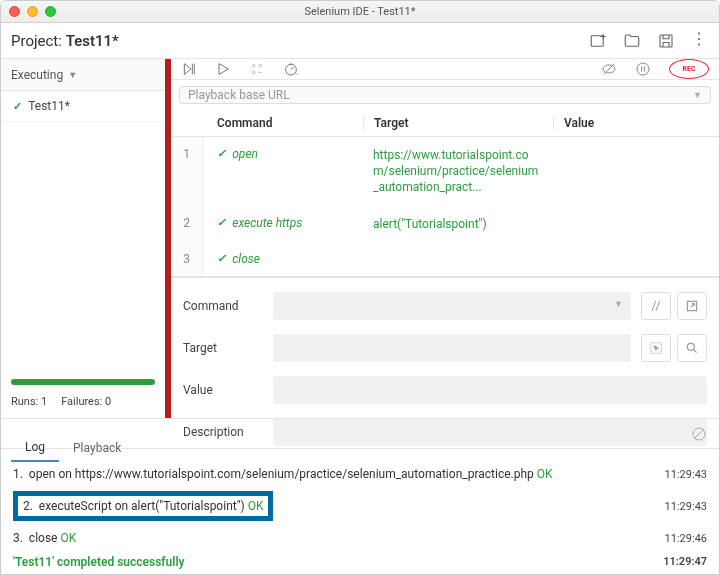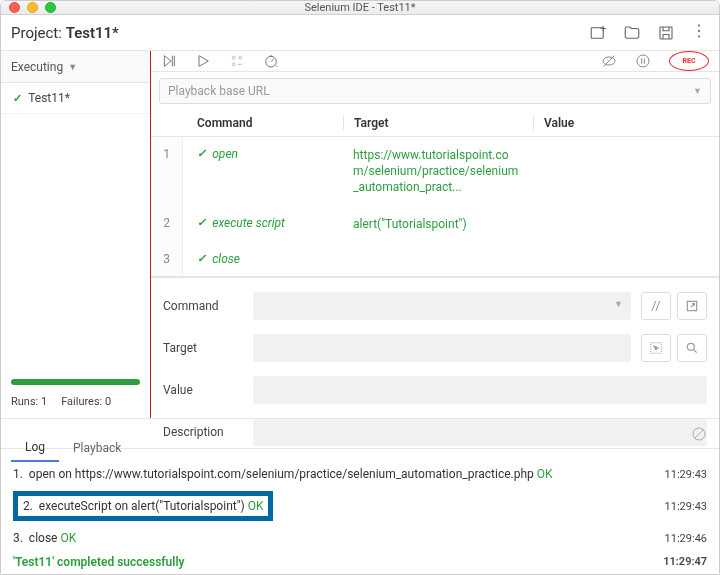--- a/index.html
+++ b/index.html
@@ -1,46 +1,46 @@
 <!DOCTYPE html>
 <html><head>
 <meta charset="utf-8">
 <style>
 * { box-sizing: border-box; margin: 0; padding: 0; font-family: -apple-system, BlinkMacSystemFont, "Segoe UI", Roboto, sans-serif; }
 body { background: #fff; font-size: 12px; color: #333; }
 .window { width: 720px; height: 575px; display: flex; flex-direction: column; border: 1px solid #ccc; border-radius: 6px 6px 0 0; overflow: hidden; }
-.titlebar { height: 14px; background: linear-gradient(#f6f6f6,#ececec); display: flex; align-items: center; padding: 0 8px; border-bottom: 1px solid #d0d0d0; position: relative; }
+.titlebar { height: 22px; background: linear-gradient(#f6f6f6,#ececec); display: flex; align-items: center; padding: 0 8px; border-bottom: 1px solid #d0d0d0; position: relative; }
 .traffic { display: flex; gap: 7px; }
 .traffic span { width: 11px; height: 11px; border-radius: 50%; }
 .tl-red { background: #ff5f57; border: 0.5px solid #e24640; }
 .tl-yel { background: #febc2e; border: 0.5px solid #e1a027; }
 .tl-grn { background: #28c840; border: 0.5px solid #1ead2f; }
 .titlebar-title { position: absolute; left: 0; right: 0; text-align: center; font-size: 11px; color: #555; }
 .projbar { height: 36px; display: flex; align-items: center; justify-content: space-between; padding: 0 10px; border-bottom: 1px solid #e5e5e5; }
 .projbar-left { font-size: 15px; }
 .projbar-left b { font-weight: 600; }
 .projbar-right { display: flex; gap: 16px; align-items: center; color: #666; }
 .projbar-right svg, .projbar-right .dots { width: 18px; height: 18px; }
 .dots { font-size: 16px; line-height: 14px; }
 .main { flex: 1; display: flex; min-height: 0; }
-.sidebar { width: 150px; border-right: 1px solid #b91c1c; display: flex; flex-direction: column; }
+.sidebar { width: 170px; border-right: 6px solid #b91c1c; display: flex; flex-direction: column; }
 .sidebar-top { height: 32px; display: flex; align-items: center; padding: 0 10px; border-bottom: 1px solid #e5e5e5; background: #fafafa; color: #555; }
 .sidebar-top .chev { margin-left: 5px; font-size: 9px; color: #888; }
 .test-item { padding: 8px 12px; display: flex; align-items: center; gap: 6px; color: #444; border-bottom: 1px solid #f3f3f3; }
 .check { color: #2d9e3f; font-weight: bold; font-size: 11px; }
 .sidebar-spacer { flex: 1; }
 .progress { height: 6px; margin: 10px; border-radius: 3px; background: #2d9e3f; }
 .run-stats { padding: 0 10px 10px; font-size: 11px; color: #444; display: flex; gap: 14px; }
 .content { flex: 1; display: flex; flex-direction: column; min-width: 0; }
 .toolbar { height: 32px; border-bottom: 1px solid #e5e5e5; display: flex; align-items: center; padding: 0 10px; gap: 18px; color: #777; }
 .toolbar .spacer { flex: 1; }
 .toolbar svg { width: 16px; height: 16px; }
 .rec-btn { width: 40px; height: 20px; border: 1.5px solid #e23; border-radius: 50%; display: flex; align-items: center; justify-content: center; color: #e23; font-size: 7px; font-weight: bold; }
 .url-row { padding: 6px 8px; }
-.url-input { width: 100%; height: 26px; border: 1px solid #ddd; border-radius: 3px; padding: 0 8px; color: #999; font-size: 12px; background: #fafafa; display: flex; align-items: center; justify-content: space-between; }
+.url-input { width: 100%; height: 18px; border: 1px solid #ddd; border-radius: 3px; padding: 0 8px; color: #999; font-size: 12px; background: #fafafa; display: flex; align-items: center; justify-content: space-between; }
 .cmd-header { display: flex; padding: 6px 0; border-bottom: 1px solid #e5e5e5; font-weight: 600; font-size: 12px; }
 .col-num { width: 32px; }
 .col-cmd { width: 160px; padding-left: 14px; }
 .col-tgt { width: 190px; border-left: 1px solid #e5e5e5; padding-left: 10px; }
 .col-val { flex: 1; border-left: 1px solid #e5e5e5; padding-left: 10px; }
 .cmd-table { border-bottom: 1px solid #e5e5e5; }
 .cmd-row { display: flex; font-size: 12px; }
 .cmd-row .col-num { text-align: center; color: #888; padding: 10px 0; border-right: 1px solid #eee; background: #fcfcfc; }
 .cmd-row .col-cmd { padding: 10px 0 10px 14px; color: #2d9e3f; font-style: italic; display: flex; gap: 6px; }
 .cmd-row .col-tgt { padding: 10px; color: #2d9e3f; border-left: none; word-break: break-all; line-height: 1.35; }
@@ -169,21 +169,21 @@
               <span class="check">✓</span>
               <span>open</span>
             </div>
     <div class="col-tgt">https://www.tutorialspoint.com/selenium/practice/selenium_automation_pract...</div>
     <div class="col-val"></div>
           </div>
           <div class="cmd-row">
             <div class="col-num">2</div>
     <div class="col-cmd">
               <span class="check">✓</span>
-              <span>execute script</span>
+              <span>execute https</span>
             </div>
     <div class="col-tgt">alert("Tutorialspoint")</div>
     <div class="col-val"></div>
           </div>
           <div class="cmd-row">
             <div class="col-num">3</div>
     <div class="col-cmd">
               <span class="check">✓</span>
               <span>close</span>
             </div>

